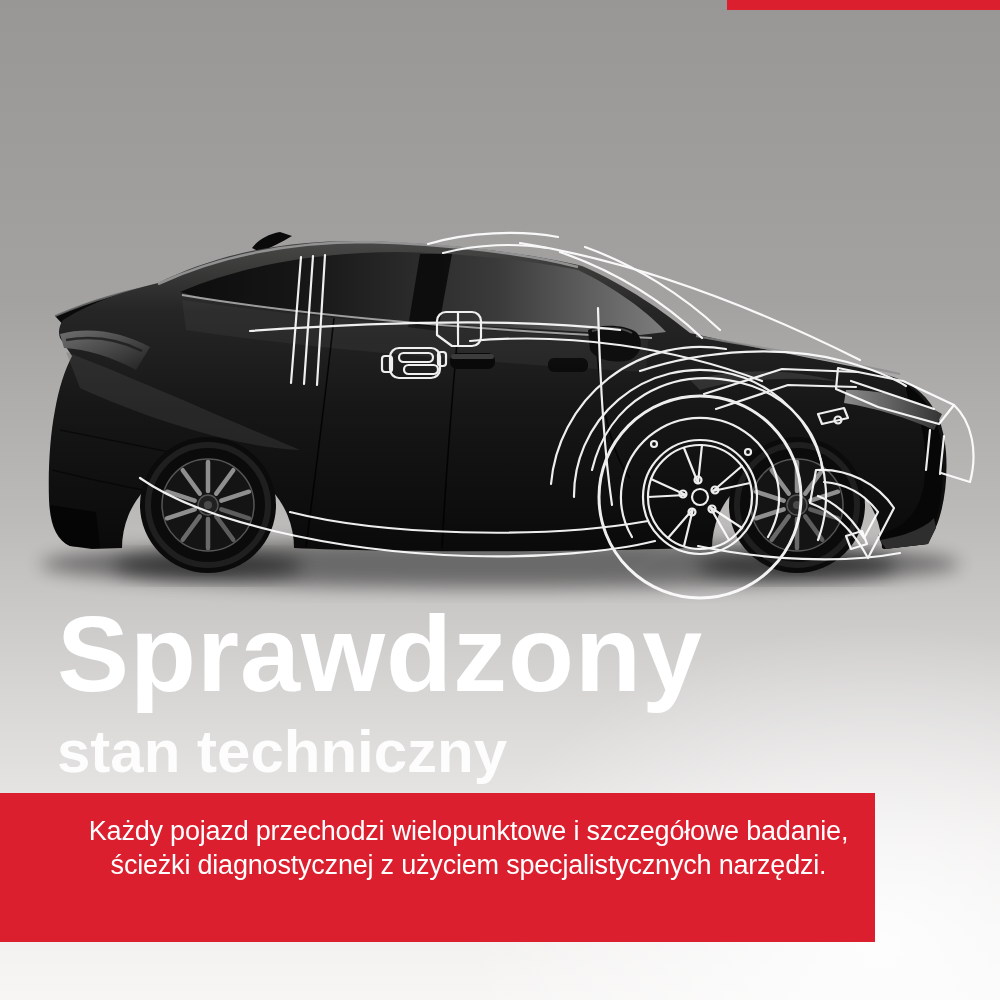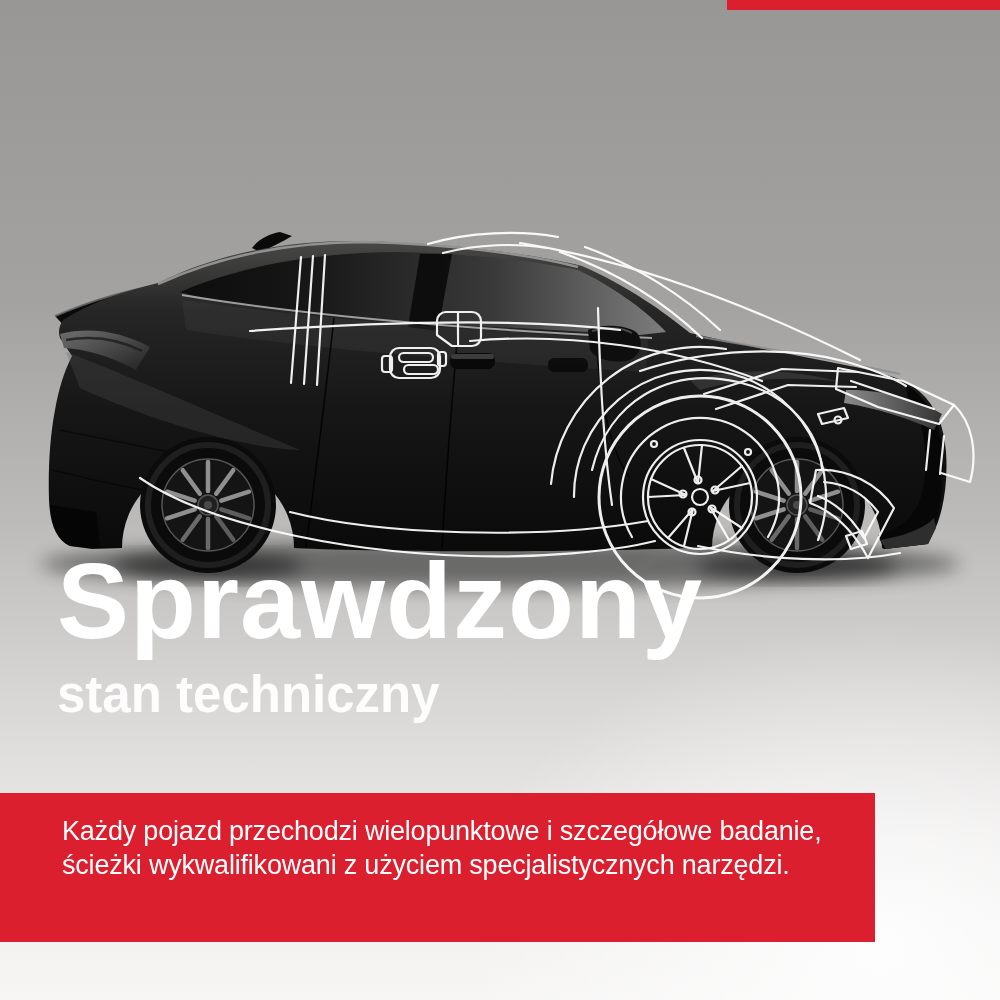--- a/index.html
+++ b/index.html
@@ -11,33 +11,34 @@
   .canvas::after{
     content:"";position:absolute;inset:0;pointer-events:none;
     background:radial-gradient(60% 45% at 88% 94%, rgba(255,255,255,.85), rgba(255,255,255,0) 70%);
   }
   .topbar{
     position:absolute;top:0;right:0;width:273px;height:10px;
     background:#db1f2e;z-index:5;
   }
   .car-wrap{position:absolute;inset:0;z-index:1;}
   .title{
-    position:absolute;left:57px;top:547px;z-index:3;color:#ffffff;
+    position:absolute;left:57px;top:600px;z-index:3;color:#ffffff;
     font-weight:700;line-height:1.0;
   }
   .title .l1{font-size:108px;letter-spacing:1px;}
-  .title .l2{font-size:51px;letter-spacing:0;margin-top:14px;color:#fdfdfd;}
+  .title .l2{font-size:60px;letter-spacing:0;margin-top:14px;color:#fdfdfd;}
   .banner{
     position:absolute;left:0;top:793px;width:875px;height:149px;
     background:#db1f2e;z-index:4;box-sizing:border-box;
     padding:21px 0 0 62px;color:#ffffff;
   }
   .banner .line{
     font-size:27px;line-height:34px;letter-spacing:-0.2px;font-weight:400;
     white-space:nowrap;
+    text-align:center;
   }
 </style>
 </head>
 <body>
 
 <div class="canvas">
 
   <div class="topbar"></div>
 
   <div class="car-wrap">
@@ -253,16 +254,16 @@
     </svg>
   </div>
 
   <div class="title">
     <div class="l1">Sprawdzony</div>
     <div class="l2">stan techniczny</div>
   </div>
 
   <div class="banner">
     <div class="line">Każdy pojazd przechodzi wielopunktowe i szczegółowe badanie,</div>
-    <div class="line">ścieżki wykwalifikowani z użyciem specjalistycznych narzędzi.</div>
+    <div class="line">ścieżki diagnostycznej z użyciem specjalistycznych narzędzi.</div>
   </div>
 
 </div>
 
 </body></html>

